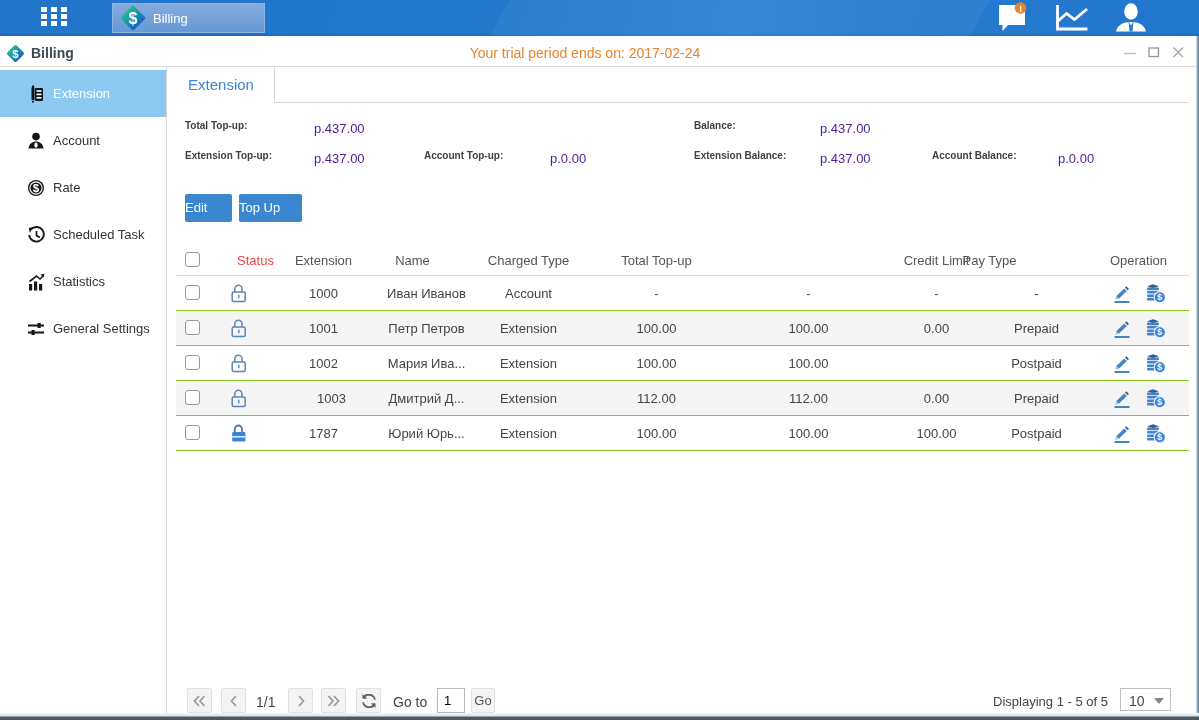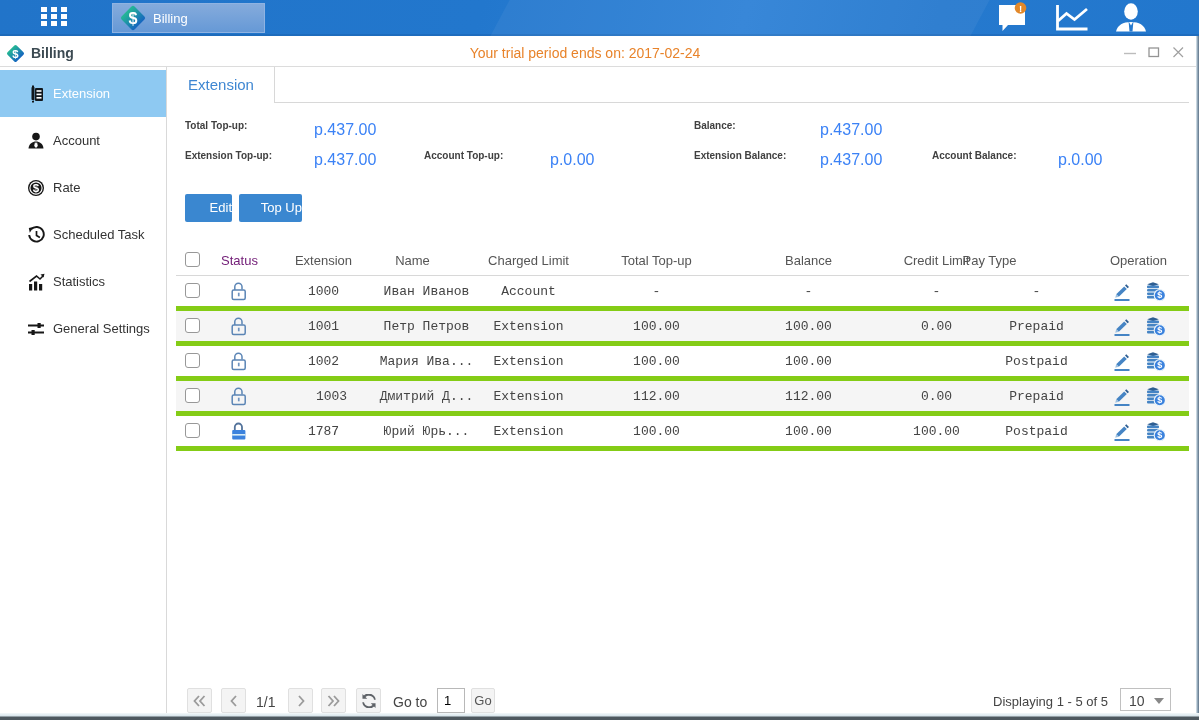--- a/index.html
+++ b/index.html
@@ -36,29 +36,29 @@
 .sitem.sel { background:#8ec9f2; color:#fff; }
 
 
 #content { position:absolute; left:168px; top:67px; width:1031px; height:653px; background:#fff; }
 #tabstrip { position:absolute; left:0; top:0; width:1031px; height:36px; }
 #tabstrip .line { position:absolute; left:107px; right:10px; bottom:0; height:1px; background:#d8d8d8; }
 #exttab { position:absolute; left:0; top:0; width:107px; height:36px; background:#fff;
   border-right:1px solid #d8d8d8; color:#3f87d2; font-size:15px; line-height:36px; text-align:center; }
 
 .lbl { font-weight:bold; color:#404040; font-size:10px; }
-.val { color:#3b82f6; font-size:16px; }
+.val { color:#4c1d95; font-size:13px; }
 .srow { position:absolute; }
 
-.btn { position:absolute; background:#3a87d0; color:#fff; font-size:13px; text-align:right;
+.btn { position:absolute; background:#3a87d0; color:#fff; font-size:13px; text-align:left;
   border-radius:2px; line-height:28px; height:28px; }
 
 
 #tbl { position:absolute; left:8px; top:178px; width:1013px; }
-.trow { position:relative; height:35px; border-bottom:5px solid #84cc16;font-family:Liberation Mono, monospace; }
+.trow { position:relative; height:35px; border-bottom:1px solid #84cc16; }
 .trow.odd { background:#f5f5f5; }
 #thead { position:relative; height:31px; border-bottom:1px solid #d8d8d8; font-size:13px; color:#555; }
 .cell { position:absolute; top:0; height:100%; display:flex; align-items:center; justify-content:center;
   font-size:13px; color:#444; }
 .cbx { position:absolute; left:9px; top:50%; margin-top:-8px; width:15px; height:15px;
   border:1px solid #989898; border-radius:3px; background:#fff; }
 
 
 #pager { position:absolute; left:8px; top:617px; width:1013px; height:40px; font-size:14px; color:#444; }
 .pbtn { position:absolute; top:4px; width:25px; height:25px; background:#f4f4f4; border:1px solid #e0e0e0;
@@ -245,26 +245,25 @@
     <div class="srow val" style="left:652px;top:84px">p.437.00</div>
     <div class="srow lbl" style="left:764px;top:83px">Account Balance:</div>
     <div class="srow val" style="left:890px;top:84px">p.0.00</div>
 
     <div class="btn" style="left:17px;top:127px;width:47px">Edit</div>
     <div class="btn" style="left:71px;top:127px;width:63px">Top Up</div>
 
     <div id="tbl">
       <div id="thead">
         <div class="cbx"></div>
-        <div class="cell" style="left:36px;width:55px;color:#701a75">Status</div>
+        <div class="cell" style="left:52px;width:55px;color:#ef4444">Status</div>
         <div class="cell" style="left:100px;width:95px;color:#555">Extension</div>
         <div class="cell" style="left:189px;width:95px;color:#555">Name</div>
-        <div class="cell" style="left:300px;width:105px;color:#555">Charged Limit</div>
+        <div class="cell" style="left:300px;width:105px;color:#555">Charged Type</div>
         <div class="cell" style="left:413px;width:135px;color:#555">Total Top-up</div>
-        <div class="cell" style="left:565px;width:135px;color:#555">Balance</div>
         <div class="cell" style="left:698px;width:125px;color:#555">Credit Limit</div>
         <div class="cell" style="left:756px;width:115px;color:#555">Pay Type</div>
         <div class="cell" style="left:910px;width:105px;color:#555">Operation</div>
       </div>
       <div class="trow">
         <div class="cbx"></div>
         <div class="cell" style="left:35px;width:55px">
             <svg width="19" height="20" viewBox="0 0 19 20">
               <use href="#lockopen"></use>
             </svg>

